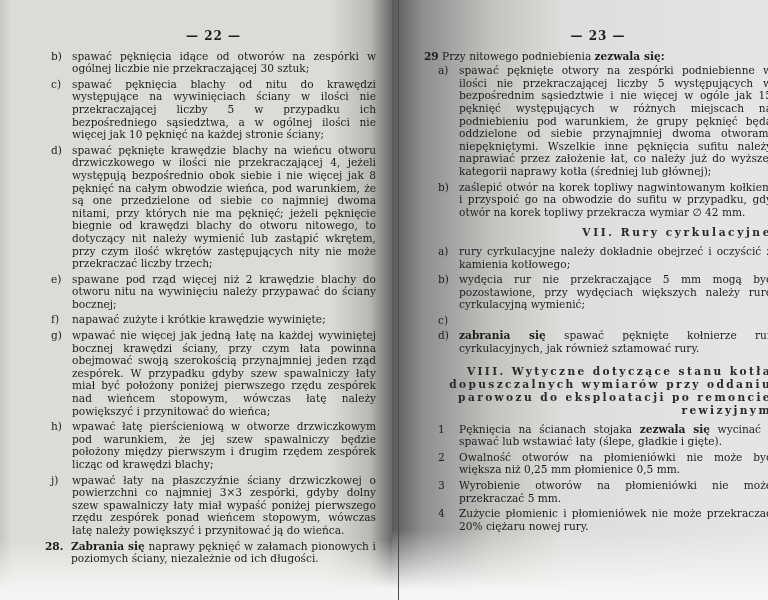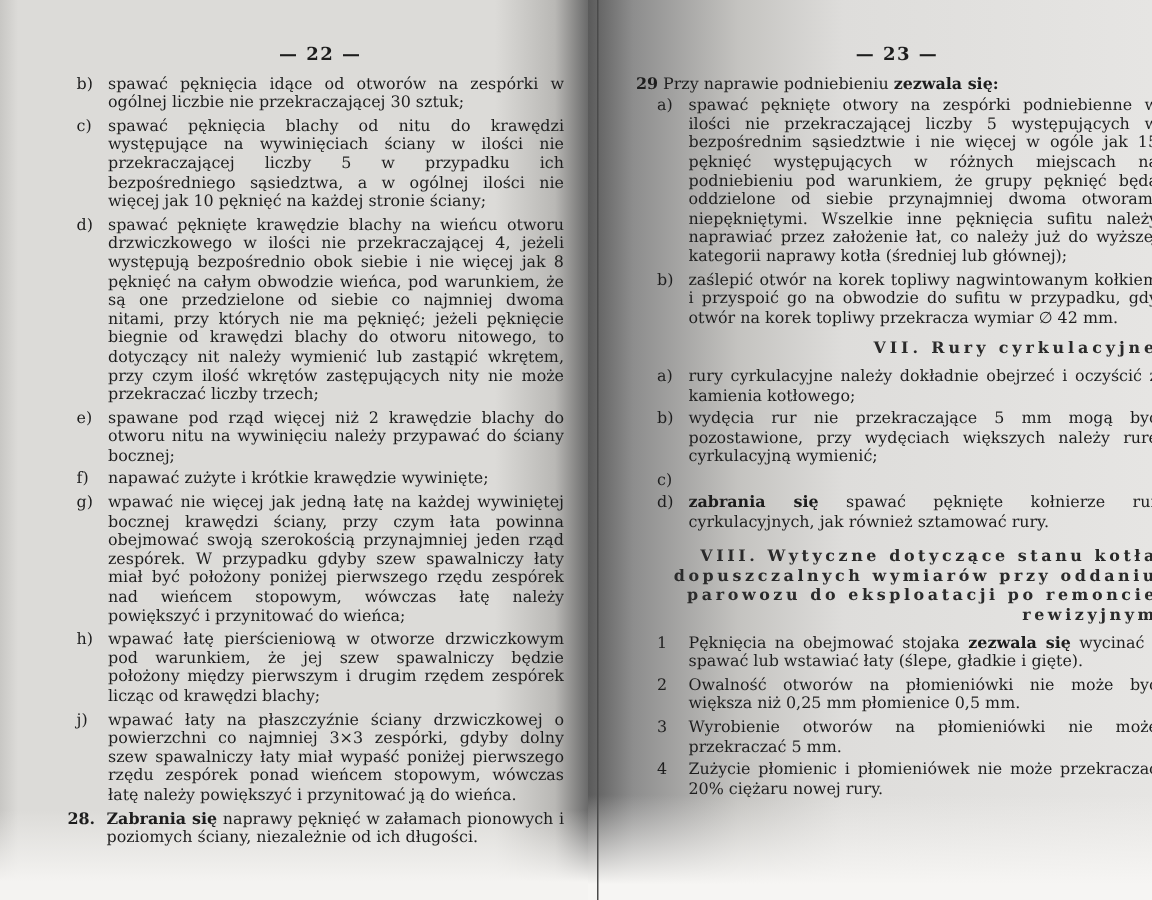--- a/index.html
+++ b/index.html
@@ -103,21 +103,21 @@
       <span class="mark">28.</span>
       <span class="text"><b>Zabrania się</b><span> naprawy pęknięć w załamach pionowych i poziomych ściany, niezależnie od ich długości.</span></span>
     </div>
   </div>
 
   <div class="content right-content">
     <div class="page-num">— 23 —</div>
 
     <div class="intro">
       <span class="mark">29</span>
-      <span><span>Przy naprawie podniebieniu </span><b>zezwala się:</b></span>
+      <span><span>Przy nitowego podniebienia </span><b>zezwala się:</b></span>
     </div>
     <div class="item sub">
       <span class="mark">a)</span>
       <span class="text">spawać pęknięte otwory na zespórki podniebienne w ilości nie przekraczającej liczby 5 występujących w bezpośrednim sąsiedztwie i nie więcej w ogóle jak 15 pęknięć występujących w różnych miejscach na podniebieniu pod warunkiem, że grupy pęknięć będą oddzielone od siebie przynajmniej dwoma otworami niepękniętymi. Wszelkie inne pęknięcia sufitu należy naprawiać przez założenie łat, co należy już do wyższej kategorii naprawy kotła (średniej lub głównej);</span>
     </div>
     <div class="item sub">
       <span class="mark">b)</span>
       <span class="text">zaślepić otwór na korek topliwy nagwintowanym kołkiem i przyspoić go na obwodzie do sufitu w przypadku, gdy otwór na korek topliwy przekracza wymiar ∅ 42 mm.</span>
     </div>
 
@@ -134,21 +134,21 @@
       <span class="mark">c)</span>
     </div>
     <div class="item sub">
       <span class="mark">d)</span>
       <span class="text"><b>zabrania się</b><span> spawać pęknięte kołnierze rur cyrkulacyjnych, jak również sztamować rury.</span></span>
     </div>
 
     <div class="spaced-center">VIII. Wytyczne dotyczące stanu kotła dopuszczalnych wymiarów przy oddaniu parowozu do eksploatacji po remoncie rewizyjnym</div>
     <div class="item sub">
       <span class="mark">1</span>
-      <span class="text"><span>Pęknięcia na obejmować stojaka </span><b>zezwala się</b><span> wycinać i spawać lub wstawiać łaty (ślepe, gładkie i gięte).</span></span>
+      <span class="text"><span>Pęknięcia na ścianach stojaka </span><b>zezwala się</b><span> wycinać i spawać lub wstawiać łaty (ślepe, gładkie i gięte).</span></span>
     </div>
     <div class="item sub">
       <span class="mark">2</span>
       <span class="text">Owalność otworów na płomieniówki nie może być większa niż 0,25 mm płomienice 0,5 mm.</span>
     </div>
     <div class="item sub">
       <span class="mark">3</span>
       <span class="text">Wyrobienie otworów na płomieniówki nie może przekraczać 5 mm.</span>
     </div>
     <div class="item sub">

